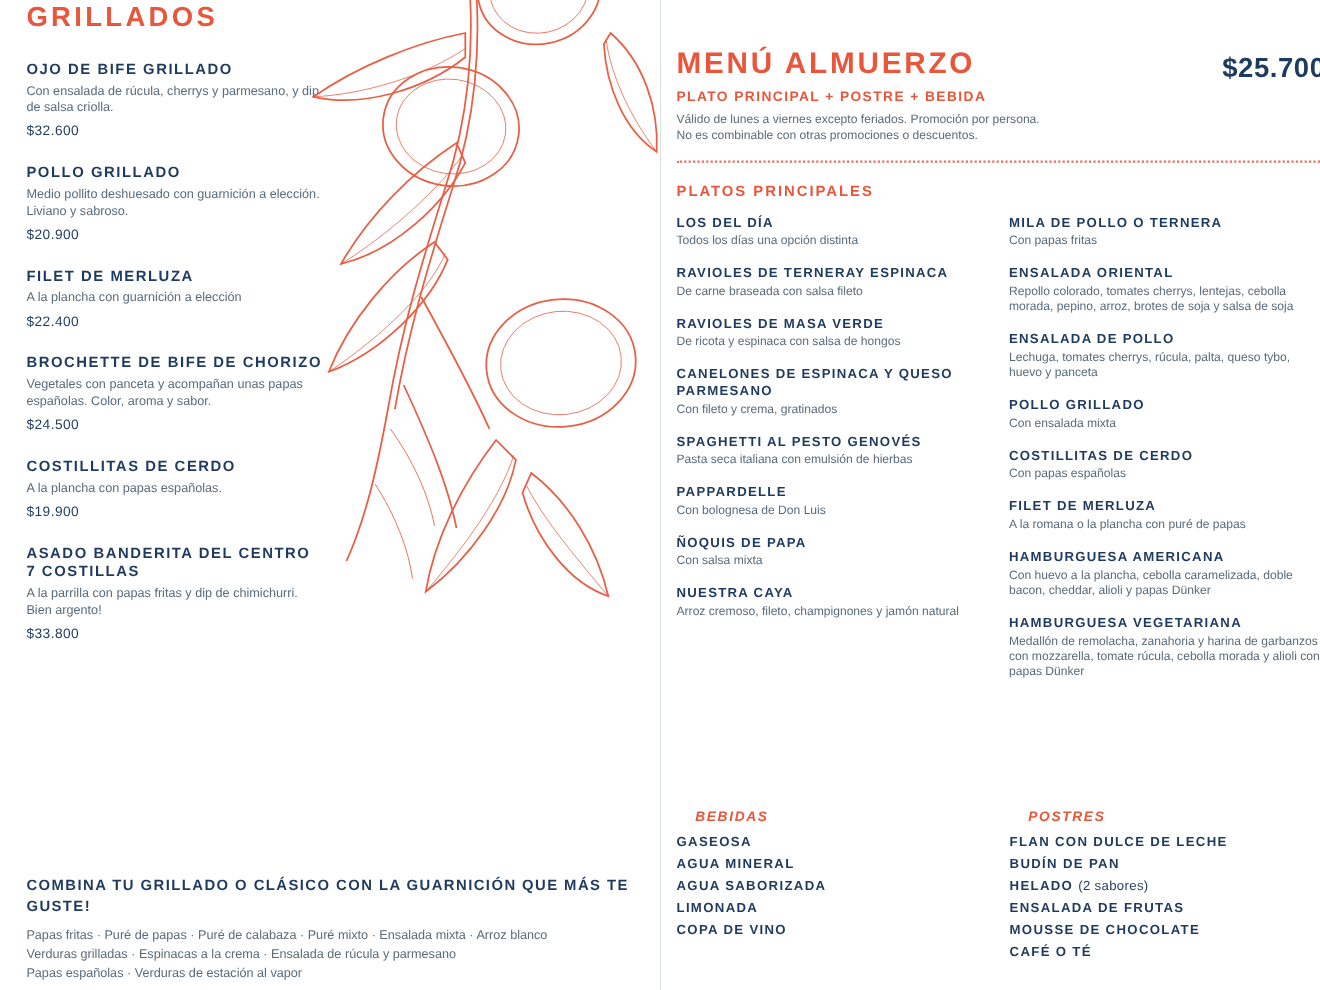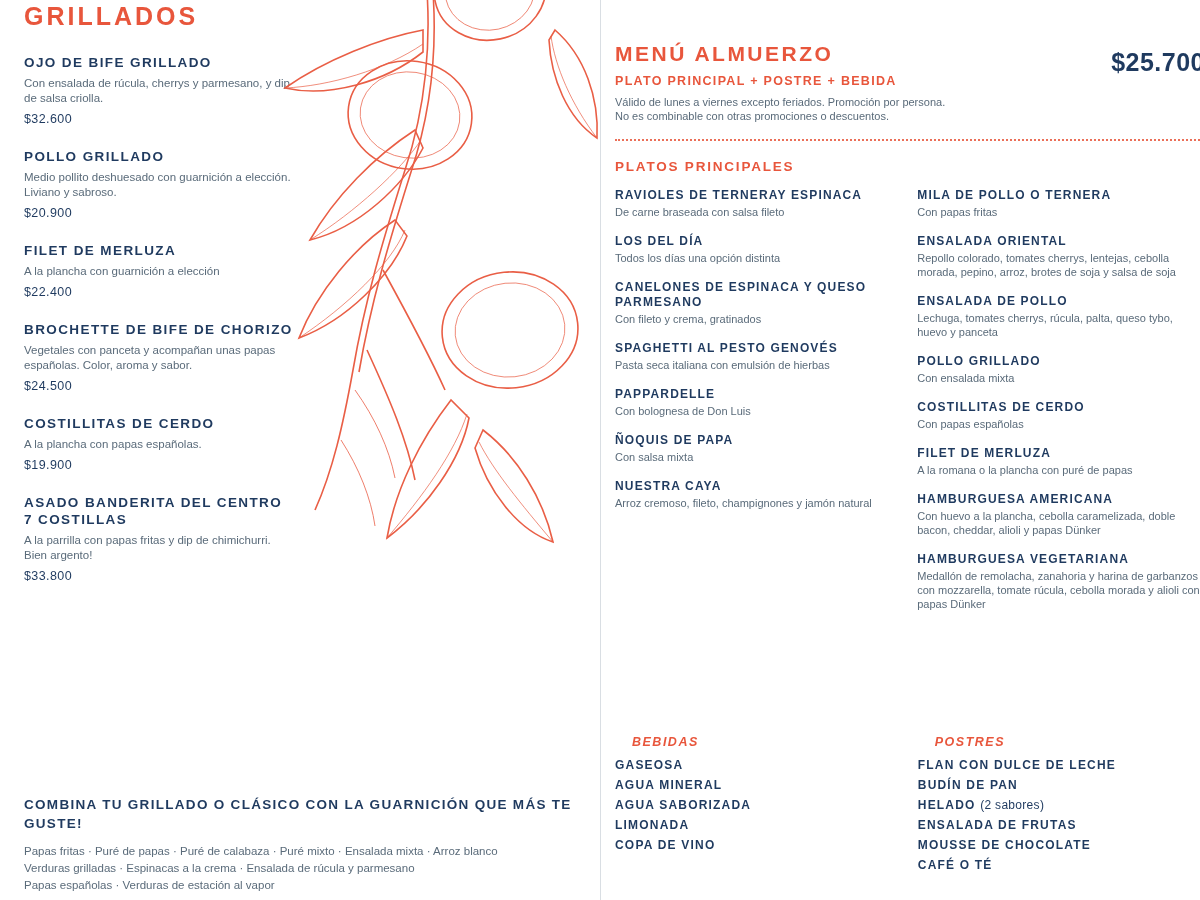--- a/index.html
+++ b/index.html
@@ -99,21 +99,21 @@
     width: 600px; height: 900px;
     border-left: 1px solid #d9dee3;
     padding: 42px 0 0 14px;
   }
   .menu-head {
     position: relative;
     padding-right: 0;
   }
   .menu-title {
     color: #e8563c;
-    font-size: 21px;
+    font-size: 27px;
     font-weight: bold;
     letter-spacing: 2.5px;
     margin: 0;
     display: inline-block;
   }
   .menu-price {
     position: absolute;
     right: -5px;
     top: 6px;
     color: #1f3a5f;
@@ -293,26 +293,30 @@
       <p class="menu-note">No es combinable con otras promociones o descuentos.</p>
     </div>
 
     <div class="divider"></div>
 
     <p class="block-title">PLATOS PRINCIPALES</p>
 
     <div class="cols">
       <div class="col-a">
         <div class="item">
+          <p class="item-name">LOS DEL DÍA</p>
+          <p class="item-desc">Todos los días una opción distinta</p>
+        </div>
+        <div class="item">
           <p class="item-name">RAVIOLES DE TERNERAY ESPINACA</p>
           <p class="item-desc">De carne braseada con salsa fileto</p>
         </div>
         <div class="item">
-          <p class="item-name">LOS DEL DÍA</p>
-          <p class="item-desc">Todos los días una opción distinta</p>
+          <p class="item-name">RAVIOLES DE MASA VERDE</p>
+          <p class="item-desc">De ricota y espinaca con salsa de hongos</p>
         </div>
         <div class="item">
           <p class="item-name">CANELONES DE ESPINACA Y QUESO PARMESANO</p>
           <p class="item-desc">Con fileto y crema, gratinados</p>
         </div>
         <div class="item">
           <p class="item-name">SPAGHETTI AL PESTO GENOVÉS</p>
           <p class="item-desc">Pasta seca italiana con emulsión de hierbas</p>
         </div>
         <div class="item">

